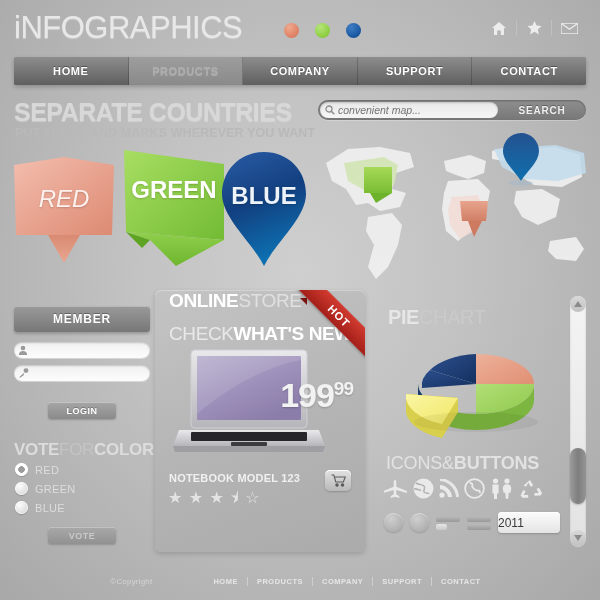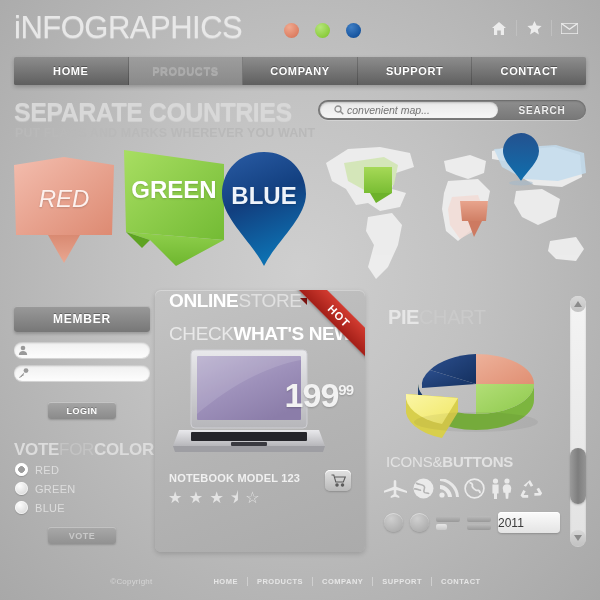--- a/index.html
+++ b/index.html
@@ -76,21 +76,21 @@
   
   .search-wrap {
     position: absolute; left: 318px; top: 100px; width: 268px; height: 20px;
     border-radius: 10px; background: linear-gradient(#8f8f8f, #777);
     box-shadow: inset 0 1px 2px rgba(0,0,0,.3), 0 1px 0 rgba(255,255,255,.25);
     display: flex; align-items: center; overflow: hidden;
   }
   .search-field {
     flex: 1; margin: 2px 0 2px 2px; height: 16px; border-radius: 8px;
     background: linear-gradient(#e8e8e8, #f6f6f6);
-    display: flex; align-items: center; padding-left: 14px;
+    display: flex; align-items: center; padding-left: 5px;
     box-shadow: inset 0 1px 2px rgba(0,0,0,.18);
   }
   .search-field input {
     border: none; outline: none; background: transparent; flex: 1;
     font-size: 10.5px; font-style: italic; color: #9a9a9a;
     font-family: "Liberation Sans", sans-serif; padding-left: 3px;
   }
   .search-btn {
     width: 88px; height: 100%; display: flex; align-items: center; justify-content: center;
     font-size: 10px; font-weight: bold; color: #f0f0f0; letter-spacing: .8px;
@@ -116,21 +116,21 @@
   .store-t1 span.lite { color: #e0e0e0; font-weight: normal; }
   .store-t2 {
     position: absolute; left: 14px; top: 33px; font-size: 19px; color: #e8e8e8;
     font-weight: normal; letter-spacing: -0.4px;
   }
   .store-t2 b { color: #fff; font-weight: bold; }
   .price {
     position: absolute; right: 12px; top: 86px; font-size: 34px; font-weight: bold;
     color: #f2f2f2; text-shadow: 0 1px 2px rgba(0,0,0,.2); letter-spacing: -1px;
   }
-  .price sup { font-size: 15px; vertical-align: super; }
+  .price sup { font-size: 19px; vertical-align: super; }
   .prod-name {
     position: absolute; left: 14px; top: 182px; font-size: 11px; font-weight: bold;
     color: #f0f0f0; letter-spacing: .2px;
   }
   .stars { position: absolute; left: 13px; top: 196px; font-size: 16px; color: #e3e3e3; letter-spacing: 1px; }
   .prod-desc {
     position: absolute; left: 14px; top: 220px; width: 160px; font-size: 9px;
     color: #ededed; line-height: 1.45;
   }
   .cart-btn {
@@ -212,21 +212,21 @@
   
   .pie-title {
     position: absolute; left: 388px; top: 306px; font-size: 20px; font-weight: bold;
     color: #e6e6e6; letter-spacing: -0.4px;
   }
   .pie-title .lt { color: #cacaca; font-weight: normal; }
   .pie { position: absolute; left: 382px; top: 330px; width: 180px; height: 110px; }
 
   
   .ib-title {
-    position: absolute; left: 386px; top: 453px; font-size: 15px; color: #e2e2e2;
+    position: absolute; left: 386px; top: 453px; font-size: 18px; color: #e2e2e2;
     font-weight: normal; letter-spacing: -0.2px;
   }
   .ib-icons {
     position: absolute; left: 384px; top: 478px; width: 180px;
     display: flex; align-items: center; gap: 5px;
   }
   .ib-icons svg { fill: #eaeaea; }
   .ib-row2 { position: absolute; left: 384px; top: 512px; display: flex; align-items: center; gap: 7px; }
   .circ-btn {
     width: 19px; height: 19px; border-radius: 50%;

